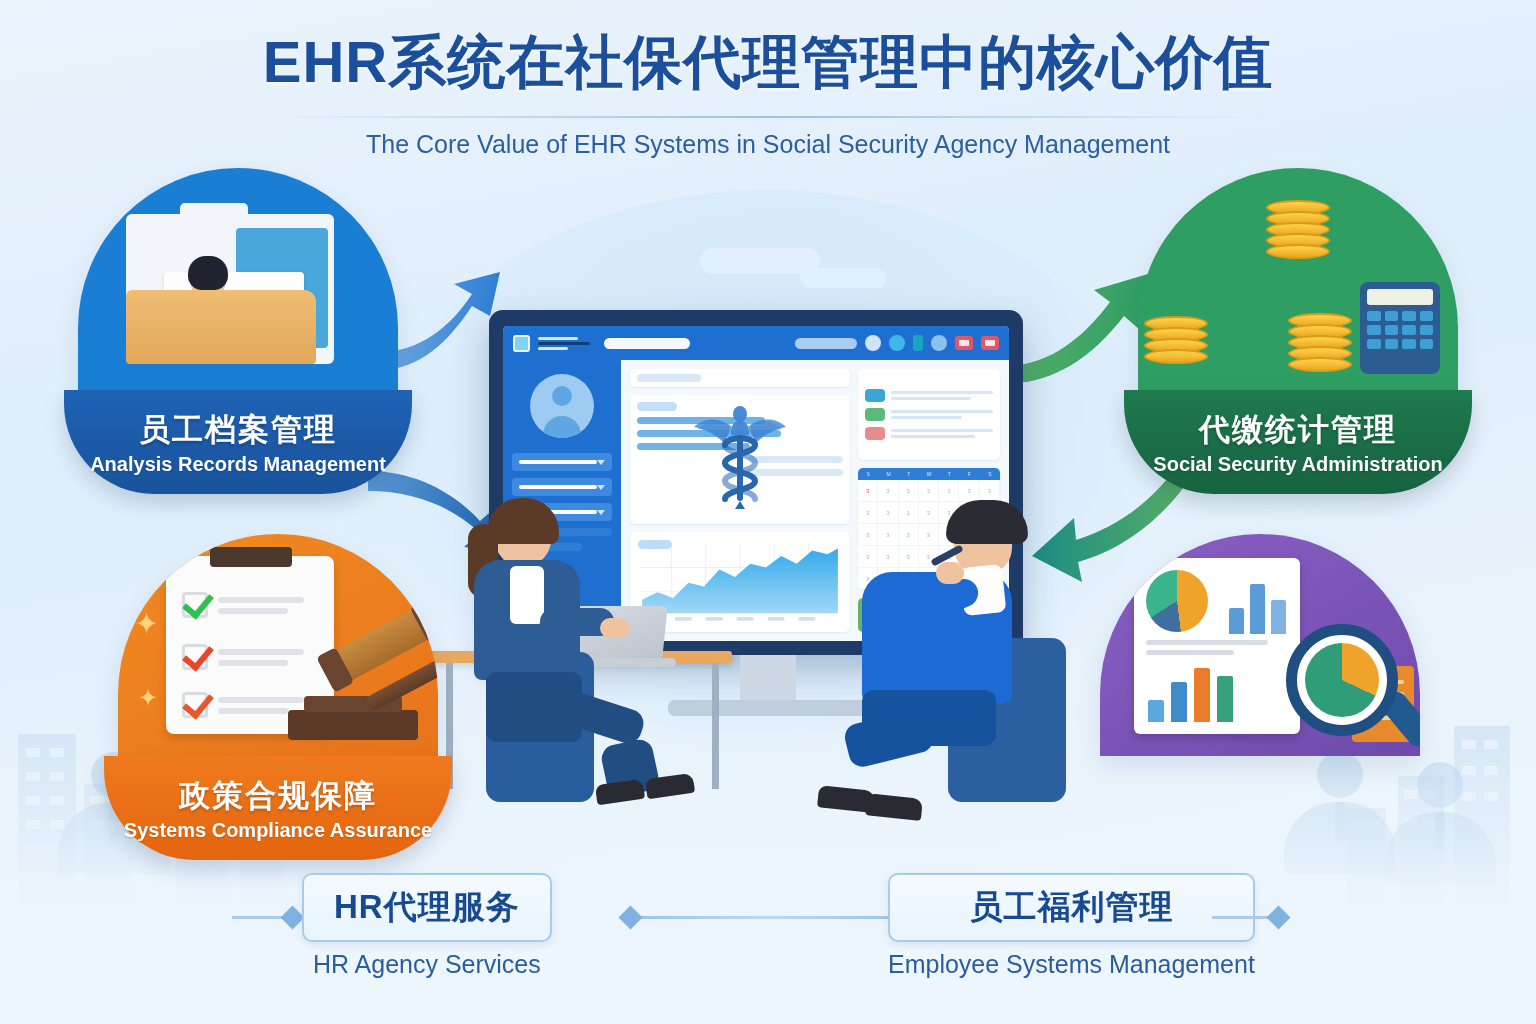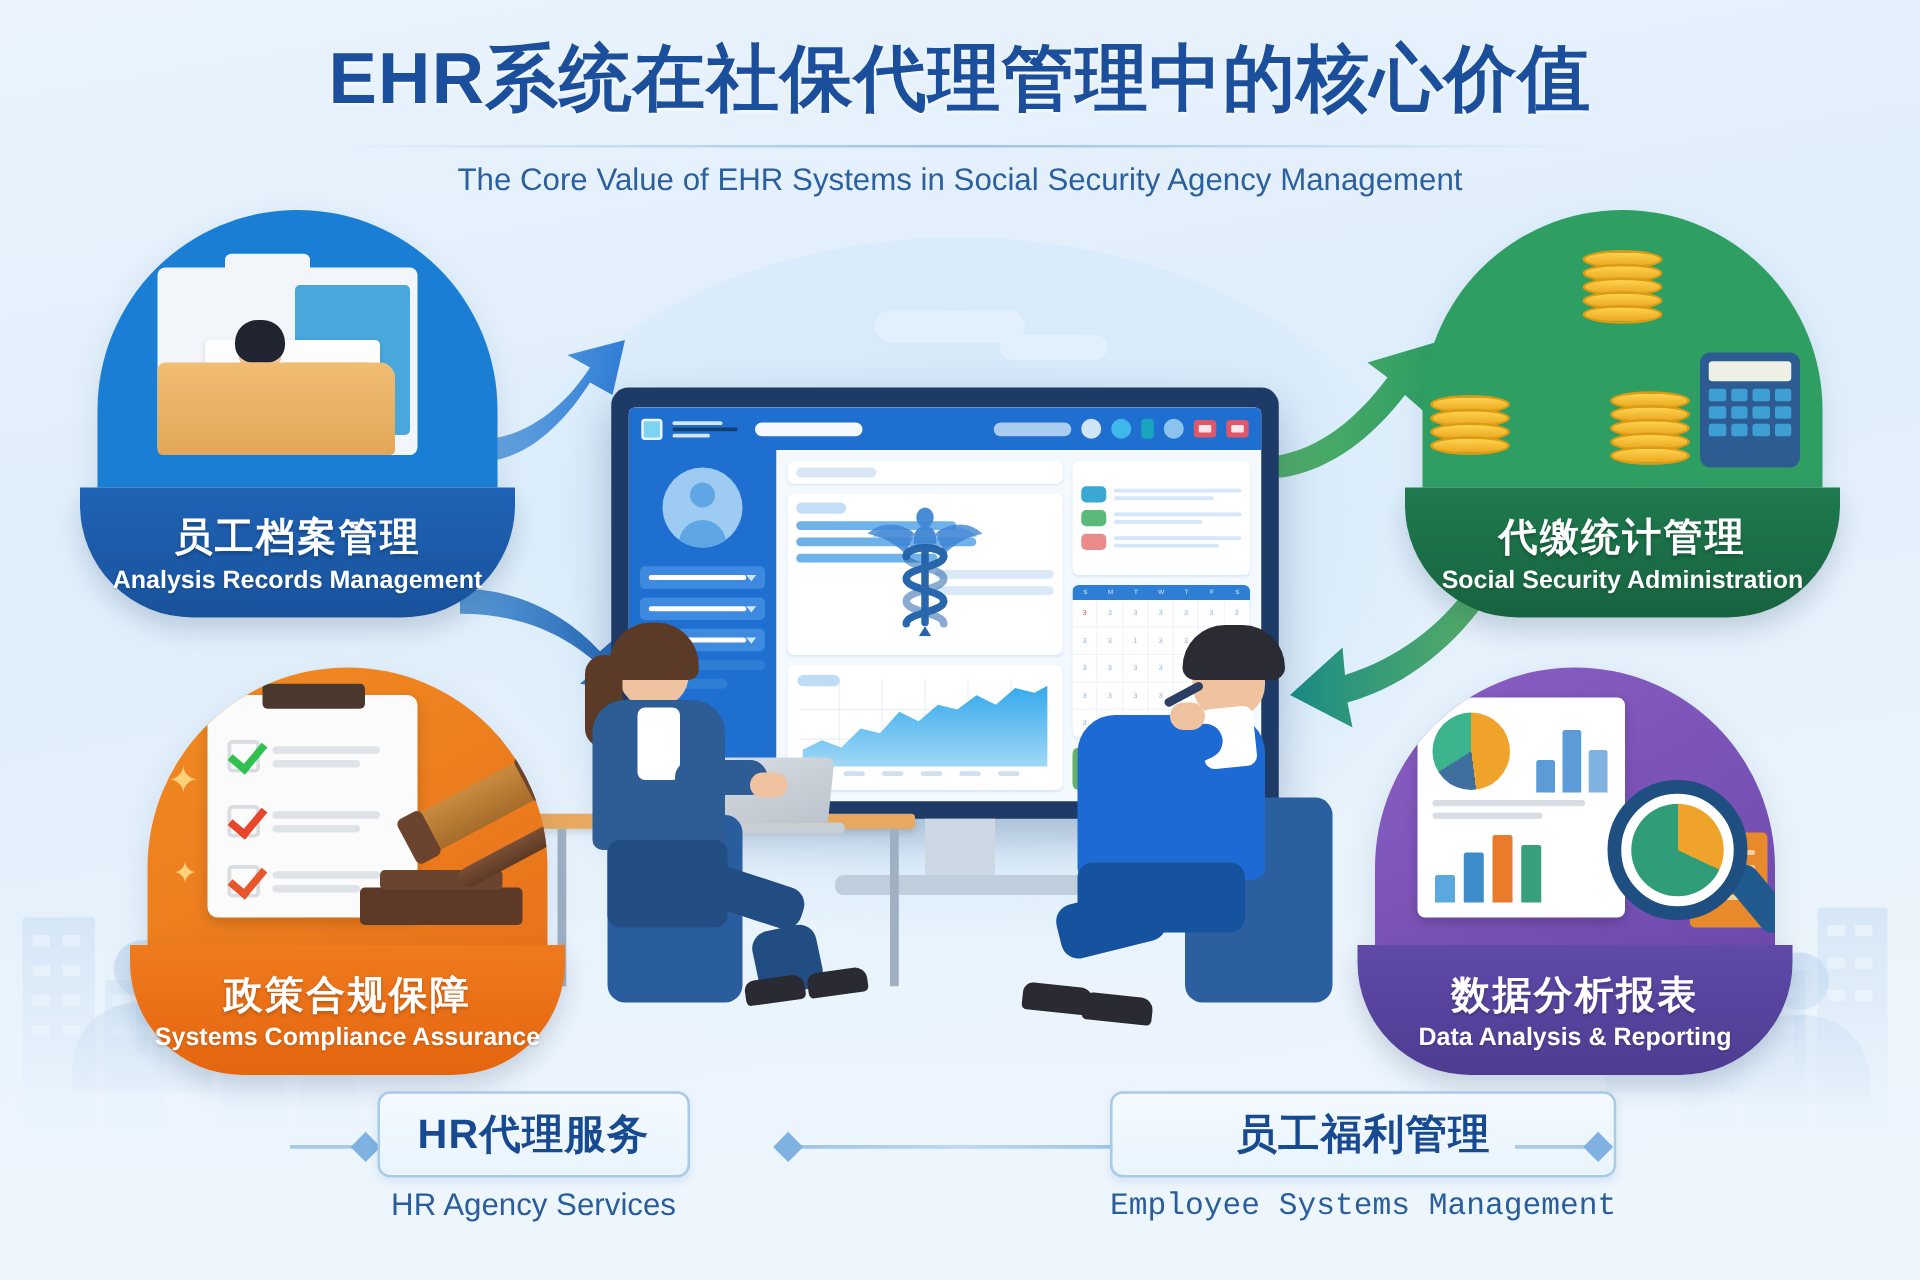--- a/index.html
+++ b/index.html
@@ -675,41 +675,37 @@
           <i style="top:38px"></i>
           <i style="top:50px"></i>
       </div>
       <div class="loupe">
         <div class="grip"></div>
           <div class="lens">
             <div></div>
           </div>
       </div>
     </div>
-    <div class="banner">
-      <div class="cn">数据分析报表</div>
-      <div class="en">Data Analysis &amp; Reporting</div>
-    </div>
   </div>
 
   <div class="tail" style="left:232px;top:916px;width:60px;"></div>
   <div class="diamond" style="left:284px;top:909px;"></div>
 
   <div class="bbox" style="left:302px;top:873px;">
     <div class="frame">
       <div class="cn">HR代理服务</div>
     </div>
     <div class="en">HR Agency Services</div>
   </div>
 
   <div class="connector" style="left:632px;width:272px;"></div>
   <div class="diamond" style="left:622px;top:909px;"></div>
   <div class="diamond" style="left:896px;top:909px;"></div>
 
-  <div class="bbox" style="left:888px;top:873px;font-family:Liberation Mono, monospace;">
+  <div class="bbox" style="left:888px;top:873px;">
     <div class="frame">
       <div class="cn">员工福利管理</div>
     </div>
     <div class="en">Employee Systems Management</div>
   </div>
 
   <div class="tail" style="left:1212px;top:916px;width:66px;"></div>
   <div class="diamond" style="left:1270px;top:909px;"></div>
 
 </div>

